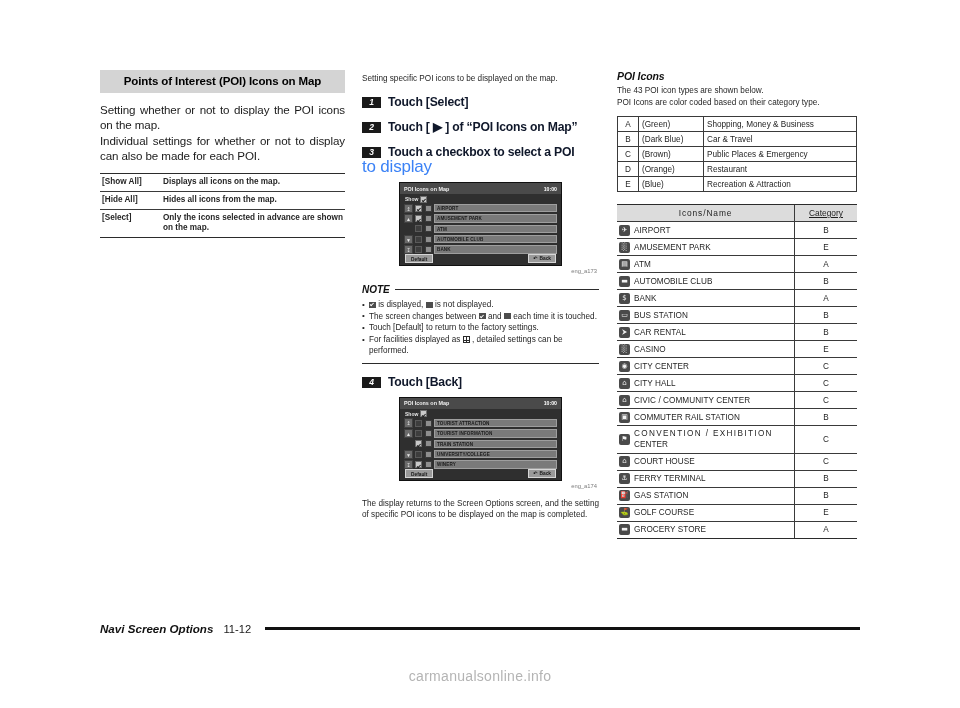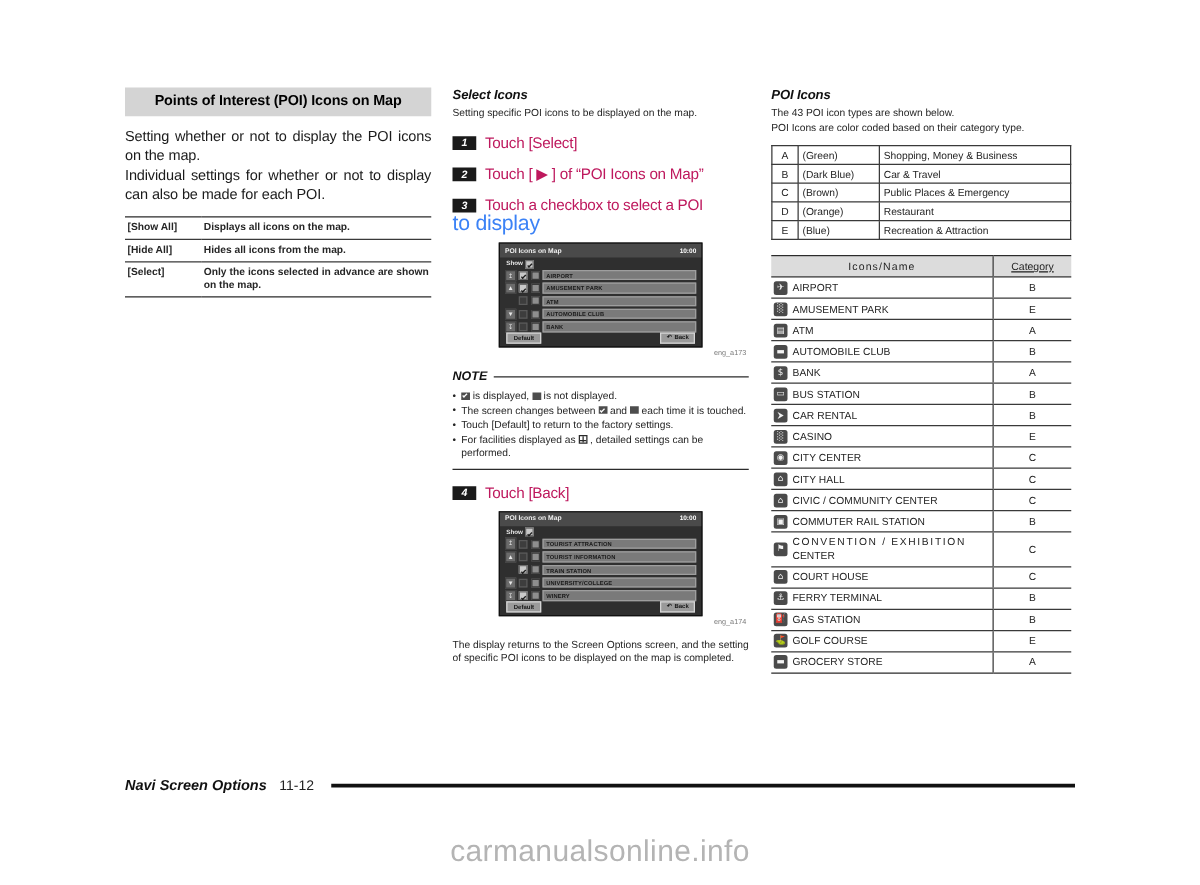--- a/index.html
+++ b/index.html
@@ -43,21 +43,21 @@
   .sub-head{font-size:10.5px;font-weight:bold;font-style:italic;color:#111;letter-spacing:-0.1px;}
   .sub-lead{font-size:8.2px;line-height:11px;color:#262626;margin-top:3px;}
   .step{margin-top:11px;display:block;}
   .step-line{display:flex;align-items:flex-start;gap:7px;}
   .step-num{
     display:inline-block;background:#1a1a1a;color:#fff;
     font-size:8.5px;font-weight:bold;font-style:italic;
     width:19px;height:11px;line-height:11px;text-align:center;
     margin-top:2px;flex:0 0 auto;
   }
-  .step-txt{font-size:12.2px;font-weight:normal;line-height:14px;color:#be185d;letter-spacing:-0.2px;}
+  .step-txt{font-size:12.2px;font-weight:bold;line-height:14px;color:#0f172a;letter-spacing:-0.2px;}
   .step-txt2{font-size:17px;font-weight:normal;line-height:14px;color:#3b82f6;letter-spacing:-0.2px;margin-top:1px;}
 
   
   .navshot-wrap{margin-top:8px;display:flex;flex-direction:column;align-items:center;}
   .navshot{
     width:163px;height:84px;background:#2f2f2f;
     border:1px solid #111;position:relative;
     font-family:"Liberation Sans", sans-serif;
     box-sizing:border-box;
   }
@@ -182,21 +182,21 @@
   .poi-lbl{letter-spacing:0.05px;}
   .poi-lbl.spread{letter-spacing:1.35px;line-height:10.5px;display:block;}
 
   
   .footer{position:absolute;left:100px;top:622px;width:760px;display:flex;align-items:center;gap:10px;}
   .footer-title{font-size:11.6px;font-weight:bold;font-style:italic;color:#111;white-space:nowrap;}
   .footer-page{font-size:11.2px;color:#222;white-space:nowrap;}
   .footer-rule{flex:1 1 auto;height:2.6px;background:#111;margin-left:4px;}
   .watermark{
     position:absolute;left:0;top:668px;width:960px;text-align:center;
-    font-size:24px;color:#b4b4b4;letter-spacing:0.3px;
+    font-size:14px;color:#b4b4b4;letter-spacing:0.3px;
   }
 </style>
 </head>
 <body>
 
 <div class="page">
 
   <div class="col col-left">
     <div class="section-head">Points of Interest (POI) Icons on Map</div>
     <div class="body-text">Setting whether or not to display the POI icons on the map.</div>
@@ -214,21 +214,20 @@
         </tr>
         <tr>
           <td class="k">[Select]</td>
           <td class="v">Only the icons selected in advance are shown on the map.</td>
         </tr>
       </tbody>
     </table>
   </div>
 
   <div class="col col-mid">
-    <div class="sub-head">Select Icons</div>
     <div class="sub-lead">Setting specific POI icons to be displayed on the map.</div>
 
     <div class="step">
       <div class="step-line">
         <span class="step-num">1</span>
         <span class="step-txt">Touch [Select]</span>
       </div>
     </div>
 
     <div class="step">

